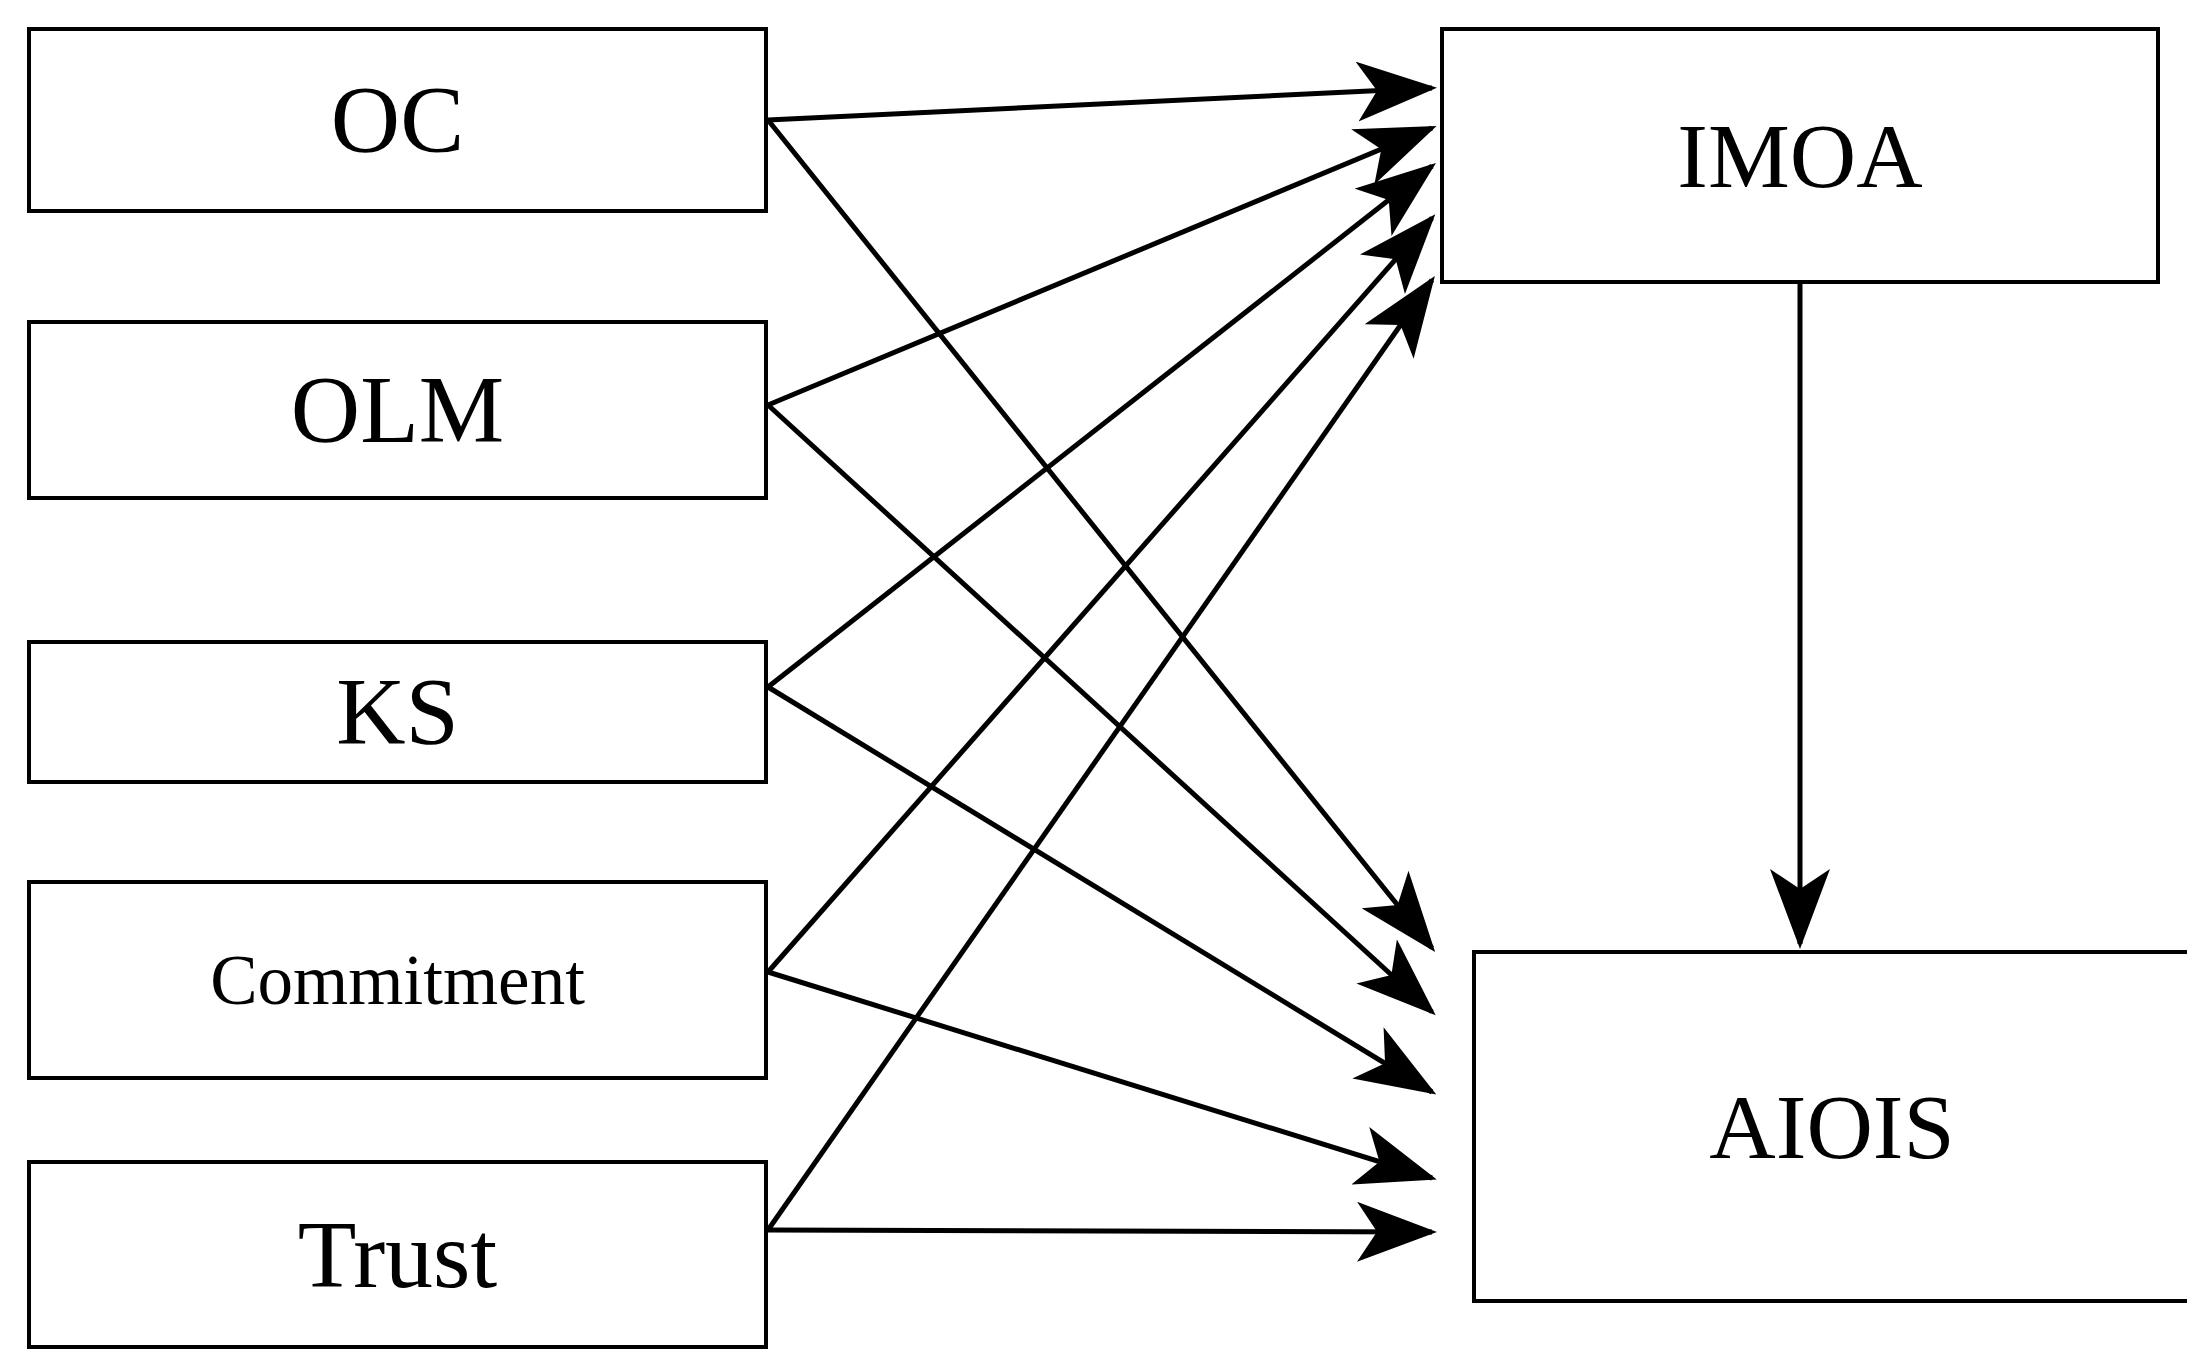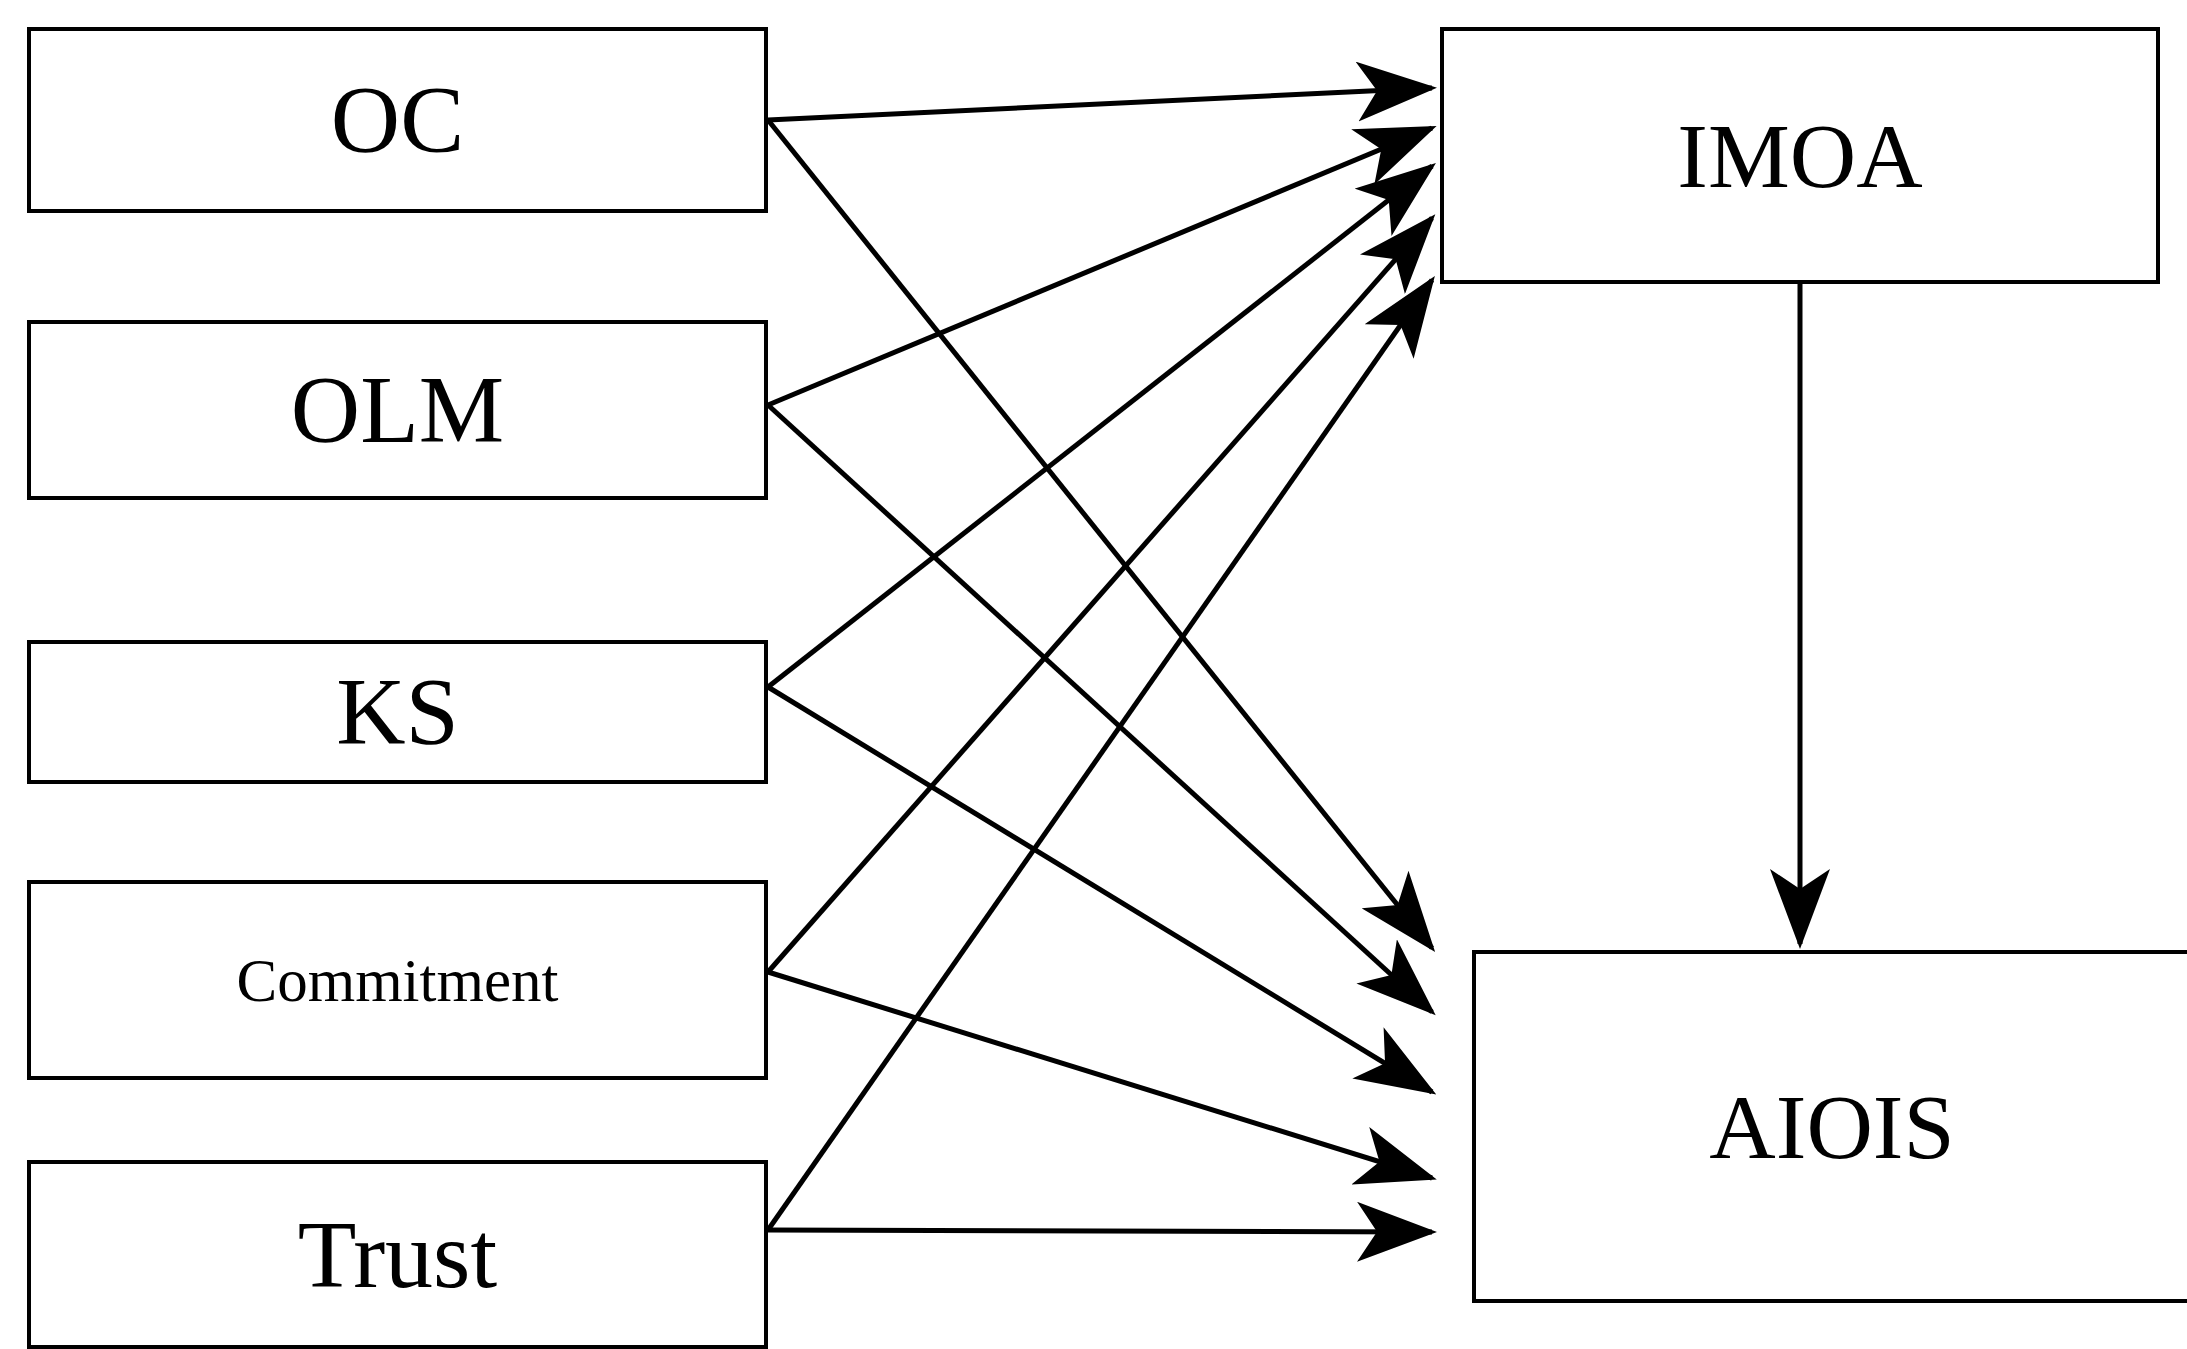--- a/index.html
+++ b/index.html
@@ -39,21 +39,21 @@
   #node-commit  { left: 27px;  top: 880px;  width: 741px;  height: 200px; }
   #node-trust   { left: 27px;  top: 1160px; width: 741px;  height: 189px; }
   
   #node-imoa    { left: 1440px; top: 27px;  width: 720px;  height: 257px; }
   #node-aiois   { left: 1472px; top: 950px; width: 720px;  height: 353px; }
 
   #node-oc .node-label,
   #node-olm .node-label,
   #node-ks .node-label,
   #node-trust .node-label   { font-size: 96px; }
-  #node-commit .node-label  { font-size: 61px; }
+  #node-commit .node-label  { font-size: 71px; }
   #node-imoa .node-label,
   #node-aiois .node-label   { font-size: 92px; }
 
   #edges {
     position: absolute;
     left: 0;
     top: 0;
     width: 2187px;
     height: 1349px;
     z-index: 1;

